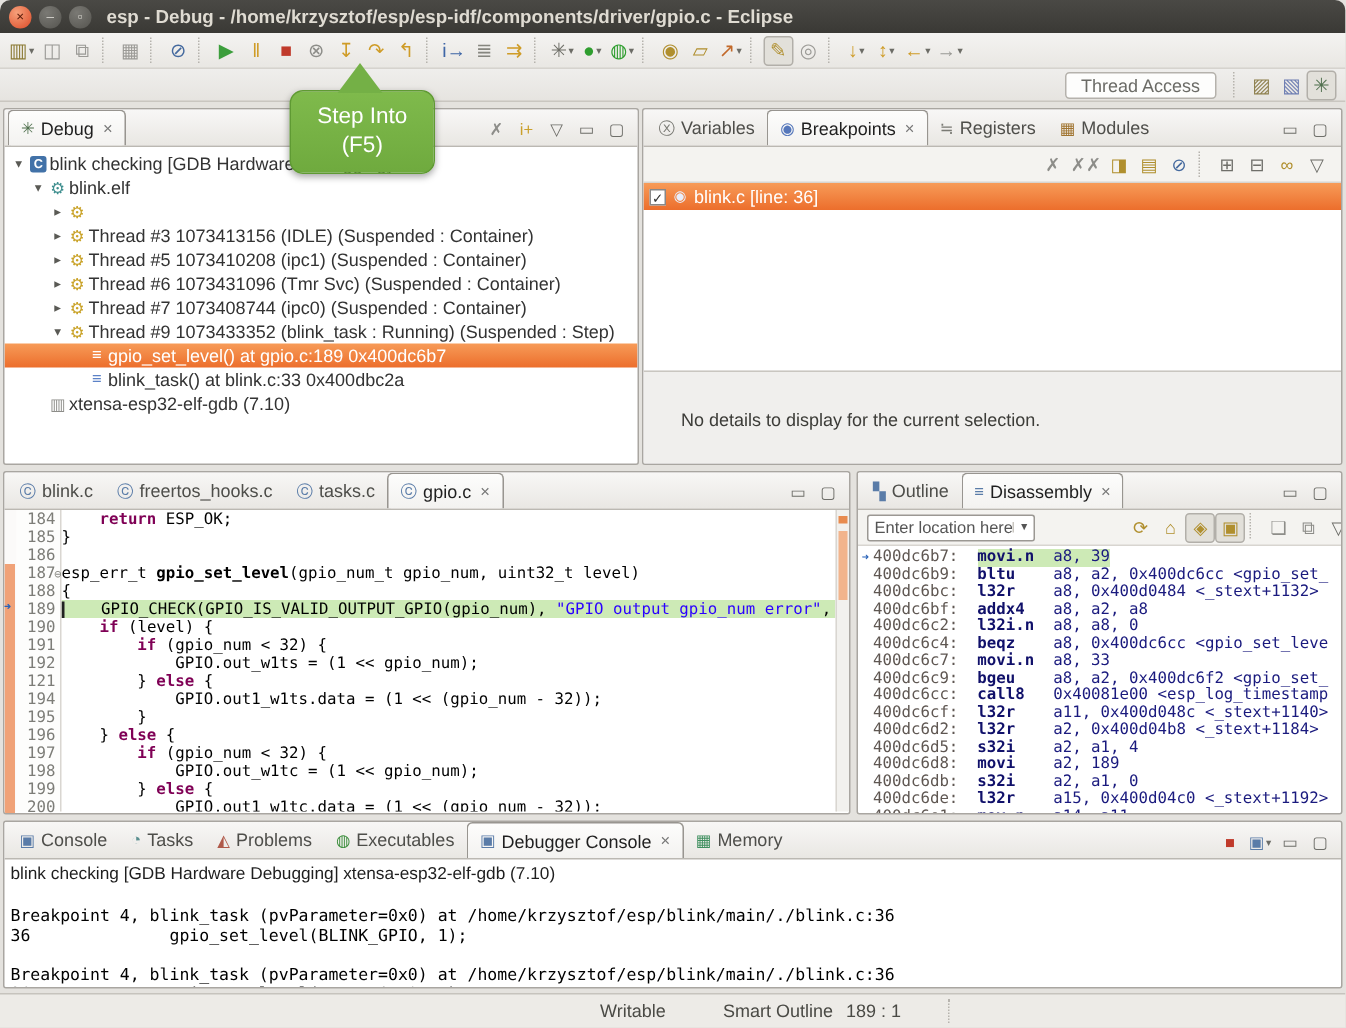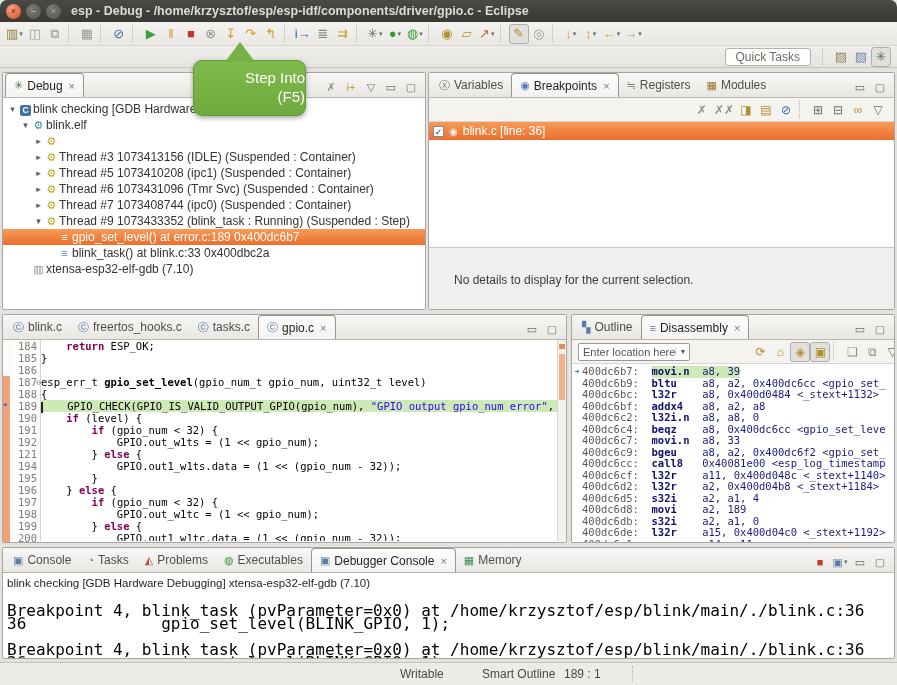--- a/index.html
+++ b/index.html
@@ -97,33 +97,33 @@
   .disbody { font-family:"DejaVu Sans Mono", monospace; padding-top:2px; overflow:hidden; }
   .drow { height:11.5px; line-height:11.5px; font-size:10.5px; white-space:pre; display:flex; }
   .drow .darr { width:10px; flex:none; font-size:8px; color:#2a63b8; font-weight:bold; text-align:center; }
   .drow .daddr { color:#5f5752; flex:none; }
   .drow .dins { color:#1a1a7e; }
   .drow .dins b { font-weight:bold; color:#10106a; }
   .drow .dins.cur { background:#cdeab6; }
 
   
   .conheader { font-size:11.5px; color:#1e1e1e; padding:4px 4px 0 4px; }
-  .conbody { font-family:"DejaVu Sans Mono", monospace; font-size:16px; color:#000; padding:2px 4px; }
+  .conbody { font-family:"DejaVu Sans Mono", monospace; font-size:11px; color:#000; padding:2px 4px; }
   .conline { height:13px; line-height:13px; white-space:pre; }
 
   
   .statusbar { position:absolute; left:0; top:662px; width:897px; height:23px; background:#edebe7;
     border-top:1px solid #c6c3bd; font-size:12px; color:#4a4a45; }
   .statusbar span { position:absolute; top:4px; }
   .st-sep { position:absolute; top:3px; height:16px; border-left:1px dotted #b6b3ad; }
 
   
-  .tooltip { position:absolute; left:193px; top:60px; width:113px; height:56px; z-index:50;
+  .tooltip { position:absolute; left:193px; top:60px; width:97px; height:56px; z-index:50;
     background:linear-gradient(#7fba4c,#6faa3e); border:1px solid #5f9a33; border-radius:9px;
-    box-shadow:0 2px 5px rgba(0,0,0,.35); color:#fff; text-align:right; padding-top:8px; }
+    box-shadow:0 2px 5px rgba(0,0,0,.35); color:#fff; text-align:center; padding-top:8px; }
   .tooltip .tt1 { font-size:15px; }
   .tooltip .tt2 { font-size:15px; margin-top:2px; }
   .tt-arrow { position:absolute; left:225px; top:42px; z-index:51; width:0; height:0;
     border-left:15px solid transparent; border-right:15px solid transparent;
     border-bottom:20px solid #74b046; }
 </style>
 </head>
 <body>
 
 <div class="titlebar">
@@ -230,21 +230,21 @@
       <span class="g" style="color: rgb(207, 156, 39);">←</span>
       <span class="caret">▾</span>
     </div>
     <div class="tbtn">
       <span class="g" style="color: rgb(155, 154, 150);">→</span>
       <span class="caret">▾</span>
     </div>
   </div>
 
 <div class="toolbar2">
-  <button class="qa-btn">Quick Tasks</button>
+  <button class="qa-btn">Thread Access</button>
   <div class="tsep"></div>
   <div id="persp-icons" style="display:flex;">
       <div class="tbtn">
         <span class="g" style="color: rgb(143, 129, 79);">▨</span>
       </div>
       <div class="tbtn">
         <span class="g" style="color: rgb(111, 127, 179);">▧</span>
       </div>
       <div class="tbtn pressed">
         <span class="g" style="color: rgb(81, 113, 79);">✳</span>
@@ -282,21 +282,21 @@
     </div>
     <div class="tree" id="debug-tree">
         <div class="trow" style="padding-left: 4px;"><span class="exp">▾</span><span class="nicon"><span class="badge-c">C</span></span><span>blink checking [GDB Hardware Debugging]</span></div>
         <div class="trow" style="padding-left: 17px;"><span class="exp">▾</span><span class="nicon" style="color: rgb(63, 143, 143);">⚙</span><span>blink.elf</span></div>
         <div class="trow" style="padding-left: 30px;"><span class="exp">▸</span><span class="nicon" style="color: rgb(201, 162, 39);">⚙</span></div>
         <div class="trow" style="padding-left: 30px;"><span class="exp">▸</span><span class="nicon" style="color: rgb(201, 162, 39);">⚙</span><span>Thread #3 1073413156 (IDLE) (Suspended : Container)</span></div>
         <div class="trow" style="padding-left: 30px;"><span class="exp">▸</span><span class="nicon" style="color: rgb(201, 162, 39);">⚙</span><span>Thread #5 1073410208 (ipc1) (Suspended : Container)</span></div>
         <div class="trow" style="padding-left: 30px;"><span class="exp">▸</span><span class="nicon" style="color: rgb(201, 162, 39);">⚙</span><span>Thread #6 1073431096 (Tmr Svc) (Suspended : Container)</span></div>
         <div class="trow" style="padding-left: 30px;"><span class="exp">▸</span><span class="nicon" style="color: rgb(201, 162, 39);">⚙</span><span>Thread #7 1073408744 (ipc0) (Suspended : Container)</span></div>
         <div class="trow" style="padding-left: 30px;"><span class="exp">▾</span><span class="nicon" style="color: rgb(201, 162, 39);">⚙</span><span>Thread #9 1073433352 (blink_task : Running) (Suspended : Step)</span></div>
-        <div class="trow selected" style="padding-left: 43px;"><span class="exp"></span><span class="nicon" style="color: rgb(255, 255, 255);">≡</span><span>gpio_set_level() at error.c:189 0x400dc6b7</span></div>
+        <div class="trow selected" style="padding-left: 43px;"><span class="exp"></span><span class="nicon" style="color: rgb(255, 255, 255);">≡</span><span>gpio_set_level() at gpio.c:189 0x400dc6b7</span></div>
         <div class="trow" style="padding-left: 43px;"><span class="exp"></span><span class="nicon" style="color: rgb(92, 130, 199);">≡</span><span>blink_task() at blink.c:33 0x400dbc2a</span></div>
         <div class="trow" style="padding-left: 17px;"><span class="exp"></span><span class="nicon" style="color: rgb(141, 141, 137);">▥</span><span>xtensa-esp32-elf-gdb (7.10)</span></div>
       </div>
   </div>
 
   <div class="panel" style="left:428px;top:4px;width:467px;height:238px;">
     <div class="tabbar" id="bp-tabs">
         <div class="tab">
           <span class="ticon" style="color: rgb(122, 122, 116);">ⓧ</span>
           <span>Variables</span>

